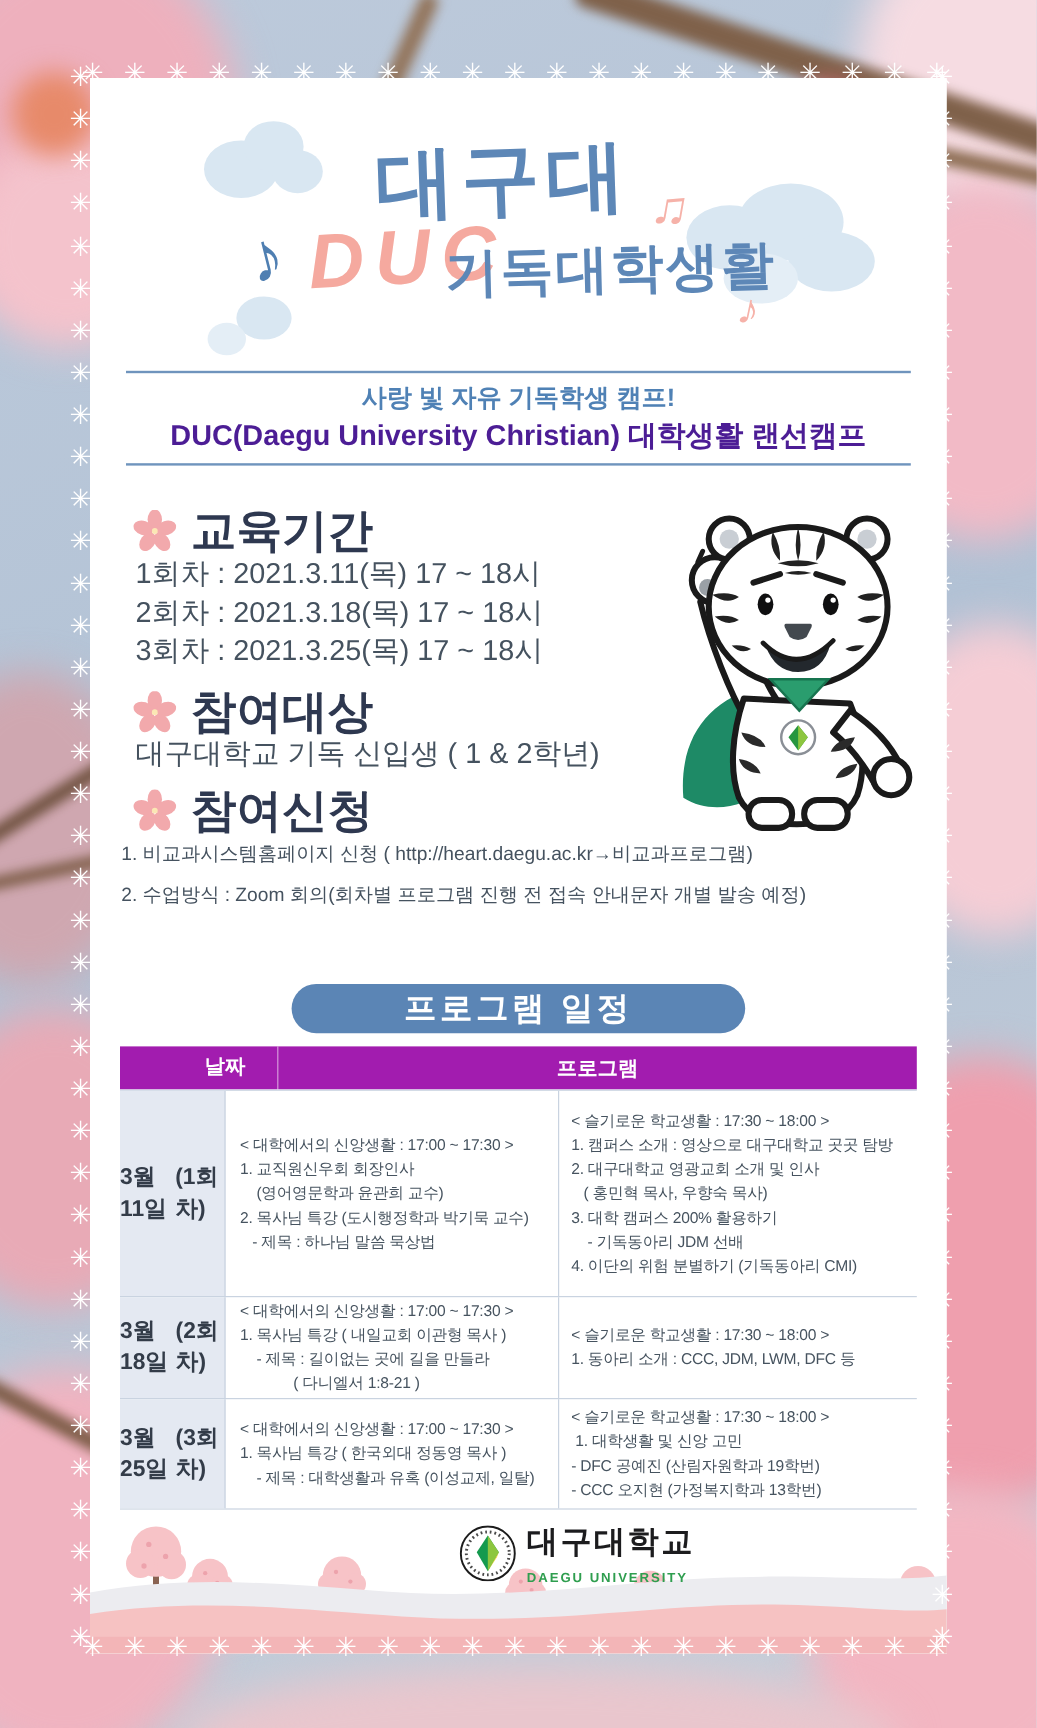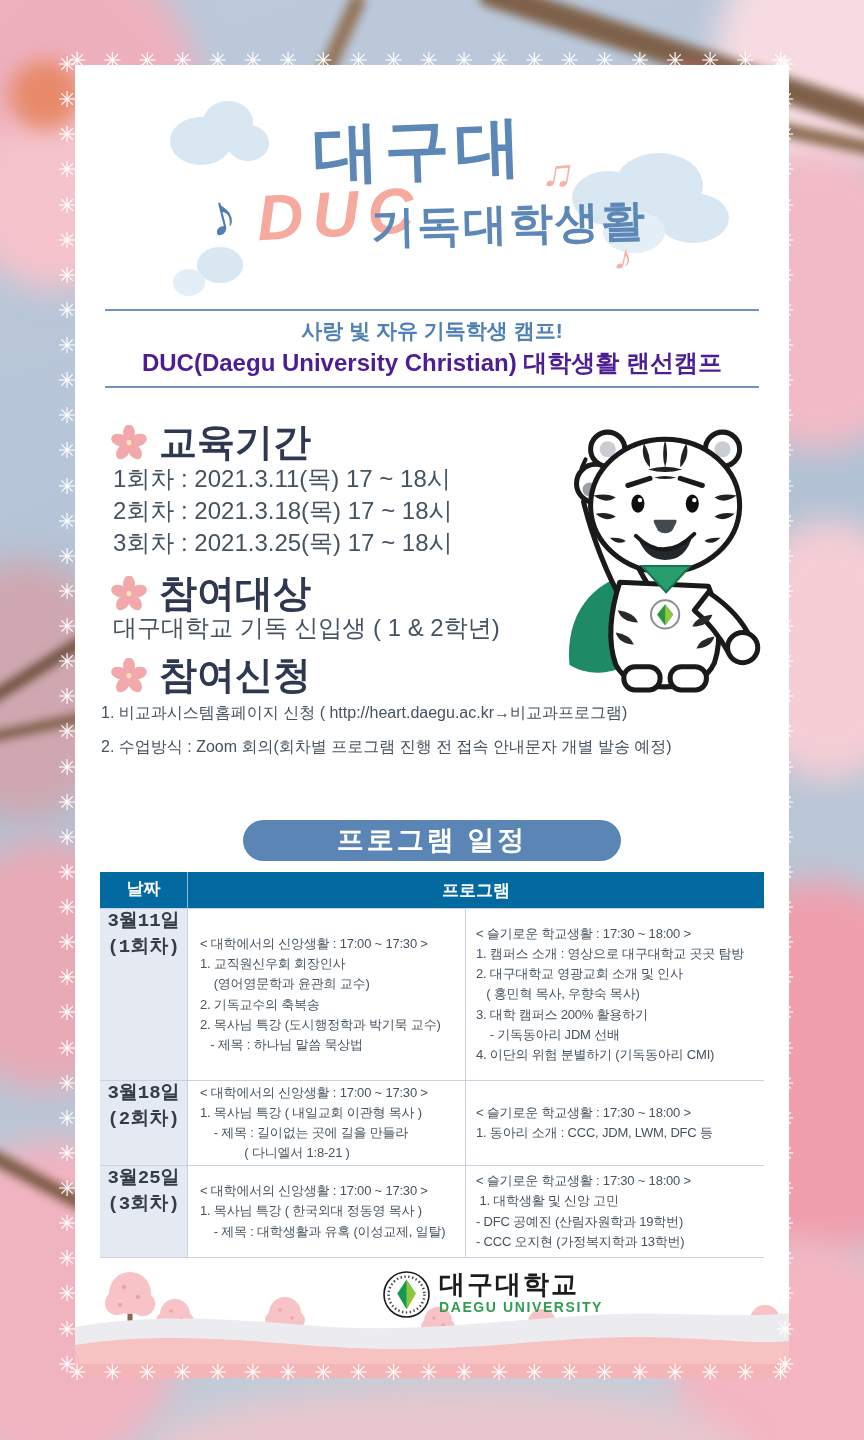--- a/index.html
+++ b/index.html
@@ -44,38 +44,38 @@
   .target-body { position:absolute; left:38px; top:547px; font-size:24px; color:#45525f; white-space:pre-wrap; }
   .apply-items { position:absolute; left:26px; top:631px; }
   .apply-items div { font-size:16px; color:#45525f; line-height:34px; white-space:pre-wrap; }
 
   .tiger { position:absolute; left:438px; top:348px; width:272px; height:292px; }
 
   .pill { position:absolute; top:755px; left:50%; transform:translateX(-50%); width:378px; height:41px; background:#5b85b5; border-radius:21px; color:#ffffff; font-size:27px; font-weight:bold; text-align:center; line-height:40px; letter-spacing:3px; }
 
   
   .tbl { position:absolute; left:25px; top:807px; width:664px; font-size:13px; }
-  .thead { display:flex; background:#0369a1; color:#ffffff; font-weight:bold; font-size:17px; height:36px; align-items:center; }
+  .thead { display:flex; background:#a21caf; color:#ffffff; font-weight:bold; font-size:17px; height:36px; align-items:center;padding-left:44px; }
   .th-date { width:88px; text-align:center; border-right:1px solid rgba(255,255,255,.55); line-height:34px; height:100%; }
   .th-prog { flex:1; text-align:center; }
   .trow { display:flex; border-top:1px solid #c9d3e0; background:#fff; }
   .trow:last-child { border-bottom:1px solid #c9d3e0; }
   .r1 { height:172px; } .r2 { height:85px; } .r3 { height:93px; }
-  .c-date { width:88px; background:#e4e9f2; border-right:1px solid #c9d3e0; display:flex; flex-direction:column; align-items:center; font-size:19px; font-weight:bold; color:#333c49; line-height:1.35;font-family:Liberation Mono, monospace; }
+  .c-date { width:88px; background:#e4e9f2; border-right:1px solid #c9d3e0; display:flex; justify-content:center; align-items:center; font-size:19px; font-weight:bold; color:#333c49; line-height:1.35; }
   .c-prog { padding:6px 6px 6px 12px; display:flex; flex-direction:column; justify-content:center; }
   .c-left { width:278px; border-right:1px solid #c9d3e0; }
   .c-right { flex:1; padding-left:10px; }
   .cell-line { font-size:13px; color:#46535f; line-height:1.55; white-space:pre-wrap; letter-spacing:-0.2px; }
 
   
   .footer-art { position:absolute; left:0; top:1196px; width:714px; height:117px; }
   .logo { position:absolute; left:308px; top:1206px; display:flex; gap:9px; }
   .logo-txt { display:flex; flex-direction:column; line-height:1.05; }
   .logo-kr { font-size:26px; font-weight:bold; color:#1c1c1e; letter-spacing:2px; }
-  .logo-en { font-size:14px; font-weight:bold; color:#2f9e4f; letter-spacing:1.6px; margin-top:2px; }
+  .logo-en { font-size:11px; font-weight:bold; color:#2f9e4f; letter-spacing:1.6px; margin-top:12px; }
 </style>
 </head>
 <body>
 
 <div class="stage">
 
   <div>
     <div class="blob" style="left:-70px;top:-50px;width:270px;height:310px;background:#eeb0bd;"></div>
     <div class="blob" style="left:-30px;top:110px;width:170px;height:180px;background:#f4c3cc;"></div>
     <div class="blob" style="left:10px;top:60px;width:70px;height:70px;background:#e78a6a;filter:blur(10px);"></div>
@@ -221,21 +221,20 @@
 
       <div class="trow r1">
         <div class="c-date">
           <span>3월11일</span>
           <span>(1회차)</span>
         </div>
         <div class="c-prog c-left">
           <div class="cell-line">&lt; 대학에서의 신앙생활 : 17:00 ~ 17:30 &gt;</div>
           <div class="cell-line">1. 교직원신우회 회장인사</div>
           <div class="cell-line">    (영어영문학과 윤관희 교수)</div>
-          <div class="cell-line">2. 기독교수의 축복송</div>
           <div class="cell-line">2. 목사님 특강 (도시행정학과 박기묵 교수)</div>
           <div class="cell-line">   - 제목 : 하나님 말씀 묵상법</div>
         </div>
         <div class="c-prog c-right">
           <div class="cell-line">&lt; 슬기로운 학교생활 : 17:30 ~ 18:00 &gt;</div>
           <div class="cell-line">1. 캠퍼스 소개 : 영상으로 대구대학교 곳곳 탐방</div>
           <div class="cell-line">2. 대구대학교 영광교회 소개 및 인사</div>
           <div class="cell-line">   ( 홍민혁 목사, 우향숙 목사)</div>
           <div class="cell-line">3. 대학 캠퍼스 200% 활용하기</div>
           <div class="cell-line">    - 기독동아리 JDM 선배</div>

